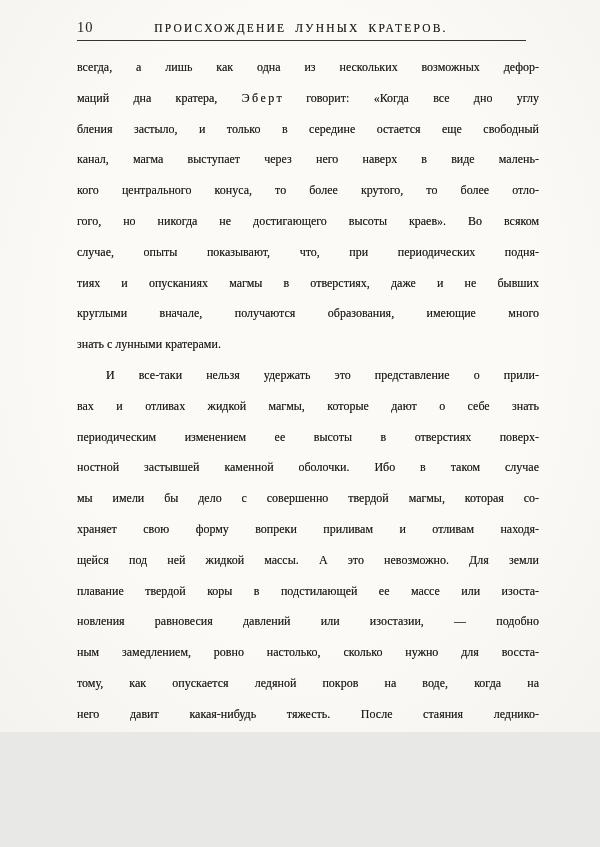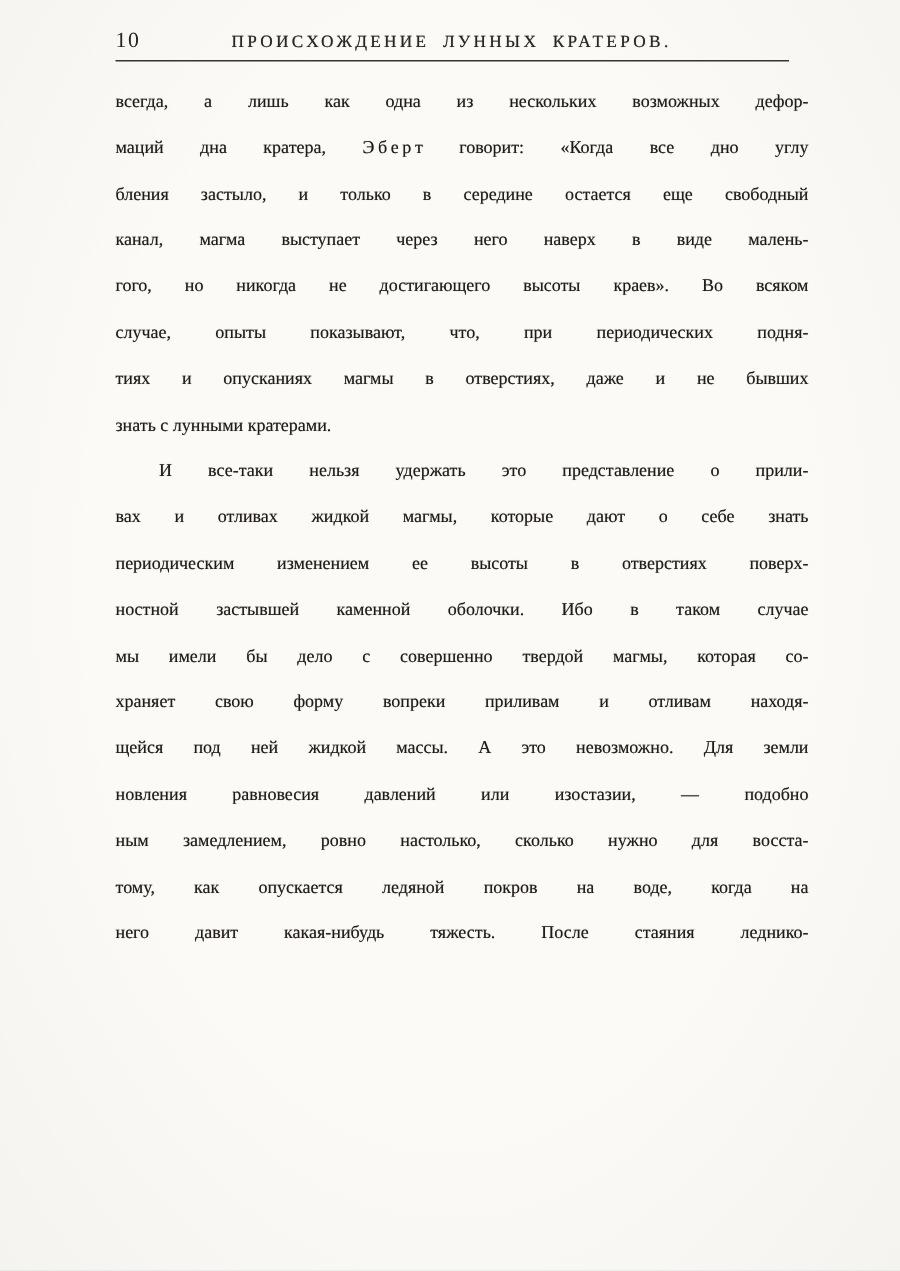--- a/index.html
+++ b/index.html
@@ -1,19 +1,19 @@
 <!DOCTYPE html>
 <html lang="ru"><head>
 <meta charset="utf-8">
 <style>
   html, body { margin: 0; padding: 0; background: #e8e8e6; }
   .page {
     position: relative;
     width: 600px;
-    height: 847px;
+    height: 732px;
     margin: 0 auto;
     background: radial-gradient(ellipse at 50% 45%, #fbfaf7 55%, #f4f3ef 100%);
     overflow: hidden;
     font-family: "Liberation Serif", "DejaVu Serif", serif;
     color: #201c18;
   }
   .content {
     position: absolute;
     left: 77px;
     top: 17px;
@@ -80,31 +80,34 @@
       <span class="running-title">ПРОИСХОЖДЕНИЕ ЛУННЫХ КРАТЕРОВ.</span>
     </header>
 
     <div class="head-rule"></div>
 
     <main class="body-text">
         <p class="line">всегда, а лишь как одна из нескольких возможных дефор-</p>
         <p class="line">маций дна кратера, Э б е р т говорит: «Когда все дно углу</p>
         <p class="line">бления застыло, и только в середине остается еще свободный</p>
         <p class="line">канал, магма выступает через него наверх в виде малень-</p>
+        <p class="line">кого центрального конуса, то более крутого, то более отло-</p>
         <p class="line">гого, но никогда не достигающего высоты краев». Во всяком</p>
         <p class="line">случае, опыты показывают, что, при периодических подня-</p>
         <p class="line">тиях и опусканиях магмы в отверстиях, даже и не бывших</p>
+        <p class="line">круглыми вначале, получаются образования, имеющие много</p>
         <p class="line last">знать с лунными кратерами.</p>
         <p class="line indent">И все-таки нельзя удержать это представление о прили-</p>
         <p class="line">вах и отливах жидкой магмы, которые дают о себе знать</p>
         <p class="line">периодическим изменением ее высоты в отверстиях поверх-</p>
         <p class="line">ностной застывшей каменной оболочки. Ибо в таком случае</p>
         <p class="line">мы имели бы дело с совершенно твердой магмы, которая со-</p>
         <p class="line">храняет свою форму вопреки приливам и отливам находя-</p>
         <p class="line">щейся под ней жидкой массы. А это невозможно. Для земли</p>
+        <p class="line">плавание твердой коры в подстилающей ее массе или изоста-</p>
         <p class="line">новления равновесия давлений или изостазии, — подобно</p>
         <p class="line">ным замедлением, ровно настолько, сколько нужно для восста-</p>
         <p class="line">тому, как опускается ледяной покров на воде, когда на</p>
         <p class="line">него давит какая-нибудь тяжесть. После стаяния леднико-</p>
       </main>
 
   </div>
 </div>
 
 </body></html>

